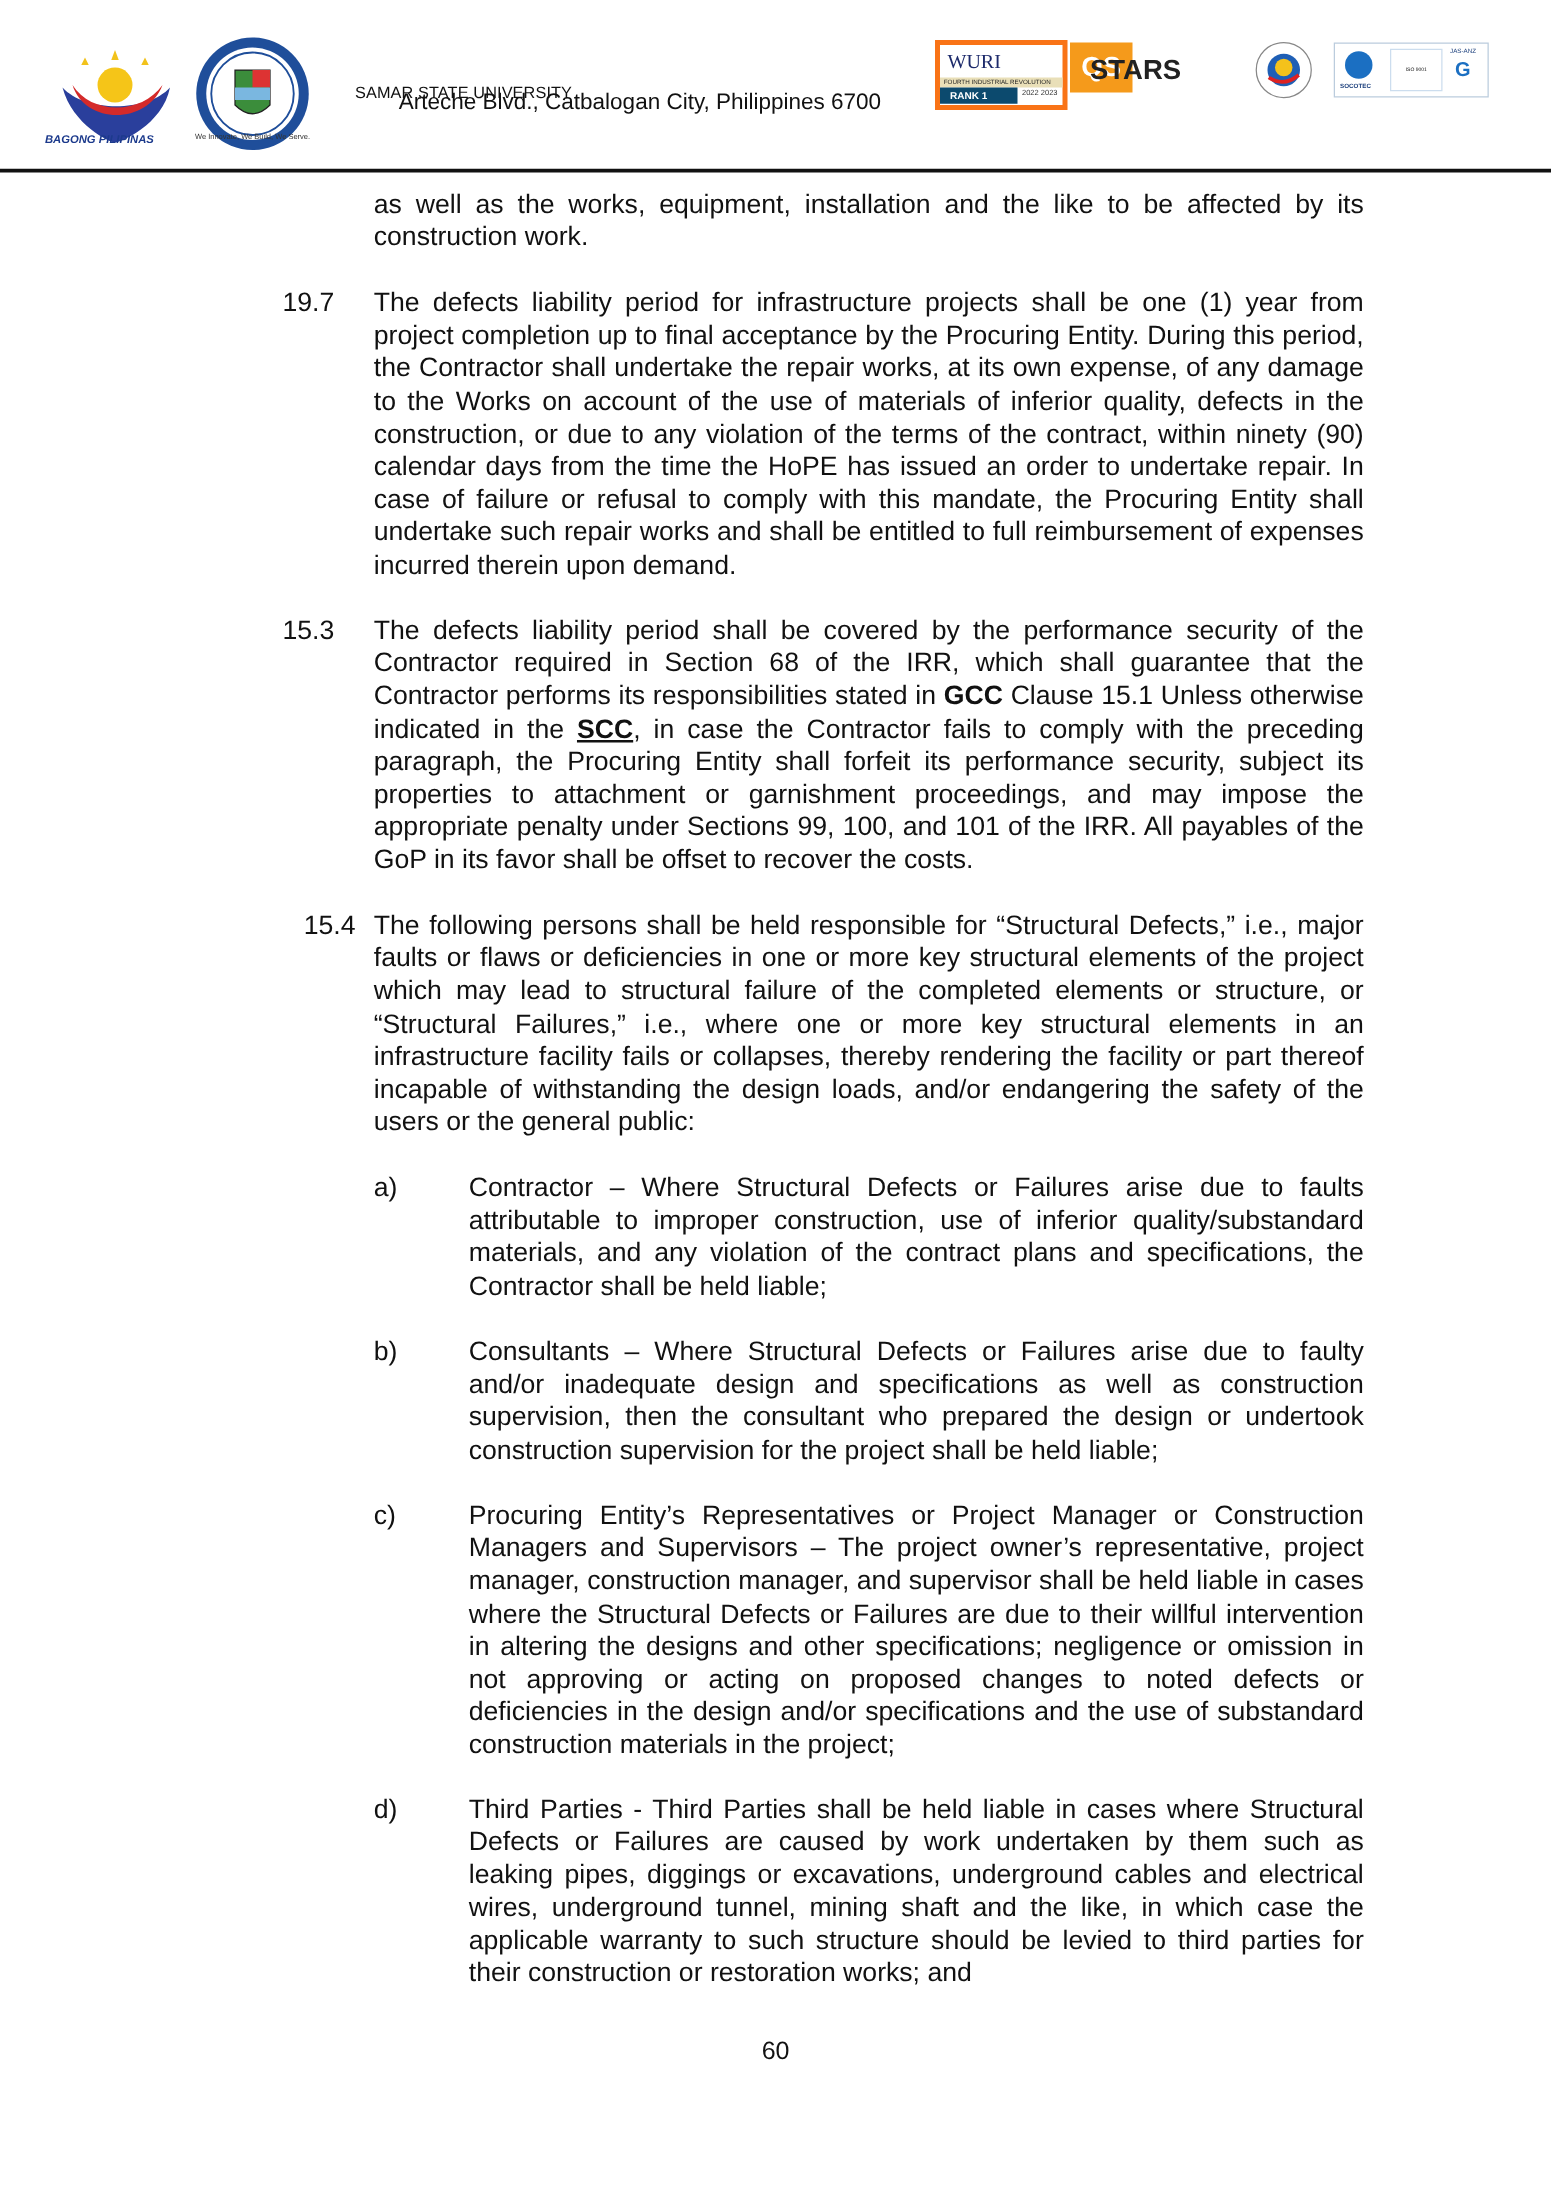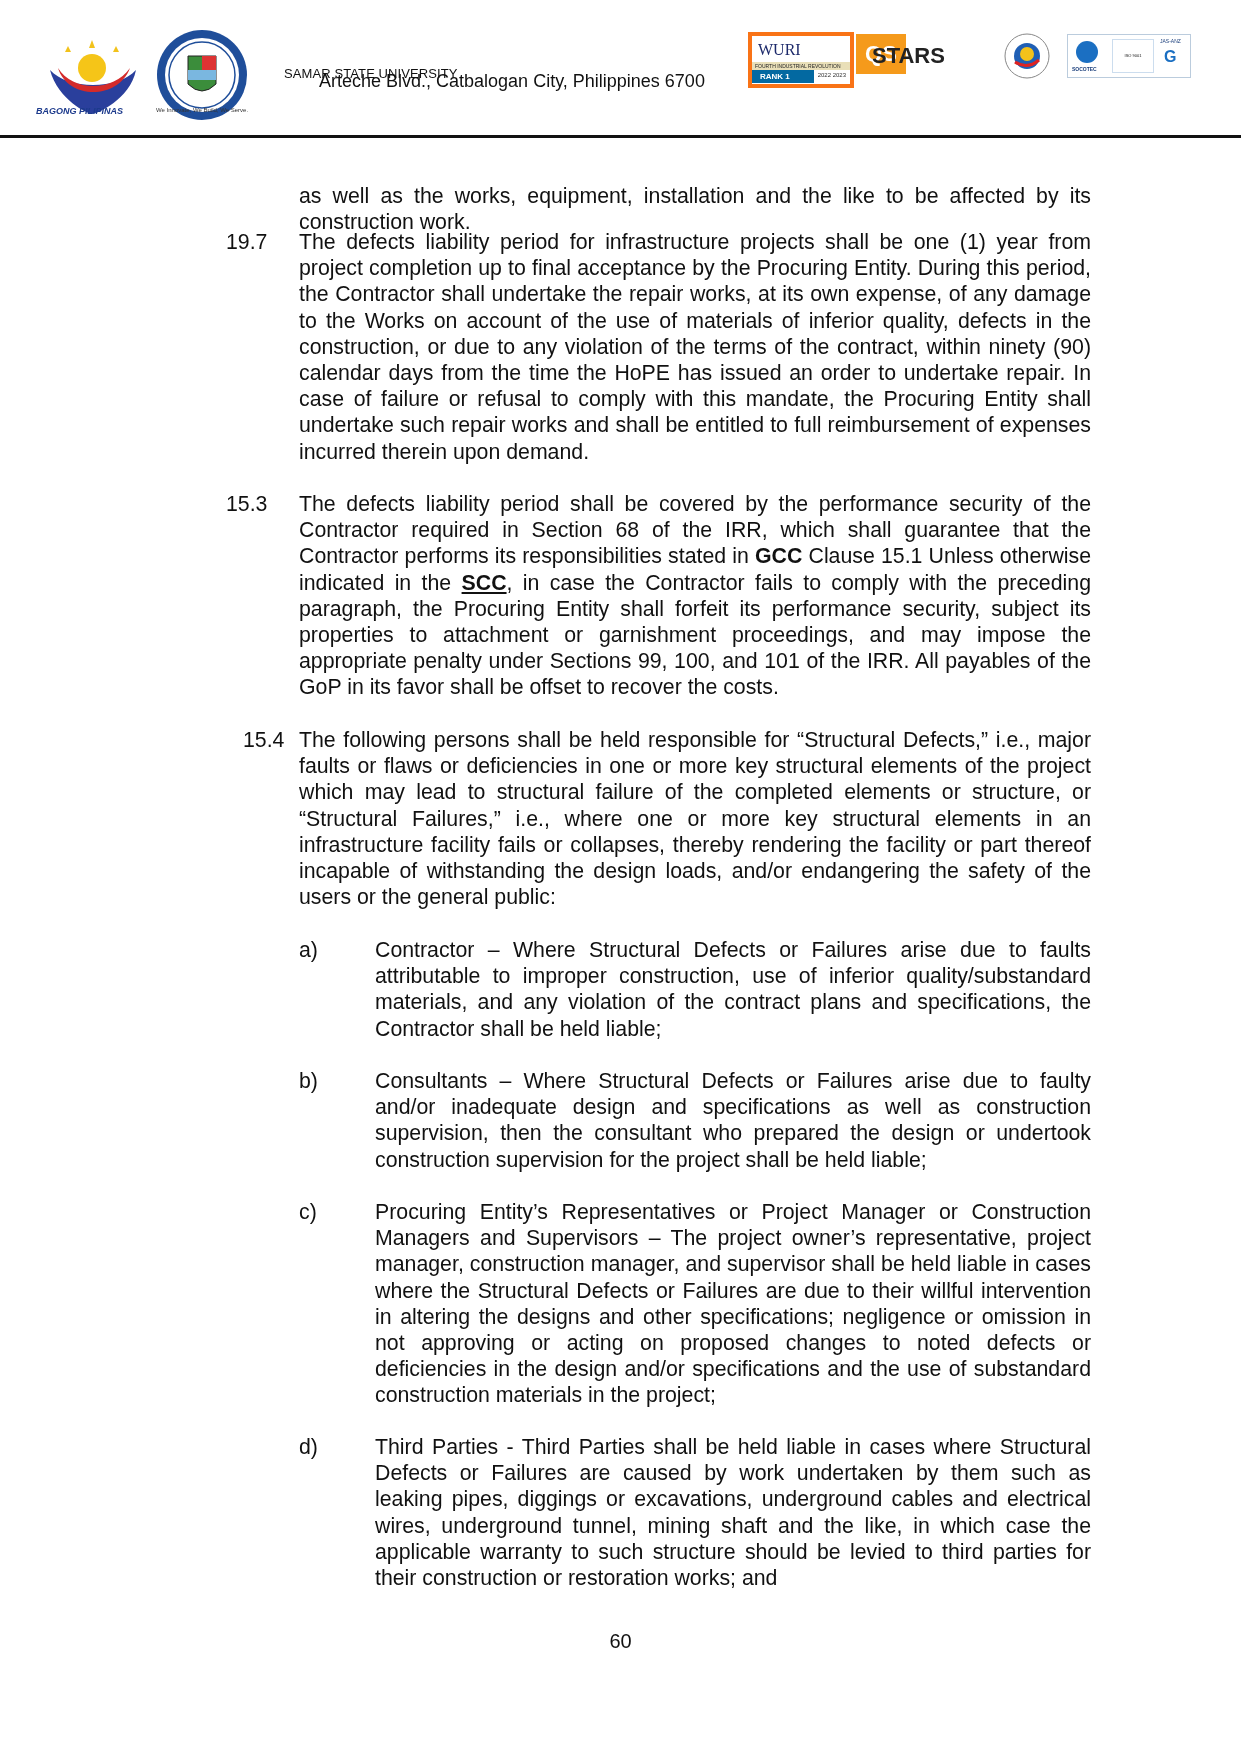--- a/index.html
+++ b/index.html
@@ -52,21 +52,21 @@
   </svg>
   <span class="tagline">We Innovate, We Build, We Serve.</span>
 
   <div class="uni-name">SAMAR STATE UNIVERSITY</div>
   <div class="uni-addr">Arteche Blvd., Catbalogan City, Philippines 6700</div>
 
   <div class="logo wuri">
     <div style="font-family:'Liberation Serif',serif;font-size:16px;color:#1d2a6b;padding:5px 0 0 6px;">WURI</div>
     <div style="font-size:5px;background:#e9dfb8;color:#222;padding:1px 3px;margin-top:3px;">FOURTH INDUSTRIAL REVOLUTION</div>
     <div style="display:flex;">
-      <div style="background:#0369a1;color:#fff;font-size:8px;font-weight:bold;padding:2px 8px;flex:1;">RANK 1</div>
+      <div style="background:#0c4a6e;color:#fff;font-size:8px;font-weight:bold;padding:2px 8px;flex:1;">RANK 1</div>
       <div style="font-size:6px;color:#333;padding:2px 4px;">2022 2023</div>
     </div>
   </div>
 
   <div class="logo qs">QS</div>
   <div class="stars">STARS</div>
 
   <svg class="logo pq" viewBox="0 0 48 48">
     <circle cx="24" cy="24" r="22" fill="#fff" stroke="#888" stroke-width="1"></circle>
     <circle cx="24" cy="24" r="13" fill="#1f5fb5"></circle>
@@ -78,21 +78,21 @@
     <div style="position:absolute;left:8px;top:6px;width:22px;height:22px;border-radius:50%;background:#1b6fc2;"></div>
     <div style="position:absolute;left:4px;top:31px;font-size:5px;font-weight:bold;color:#1b3f7c;">SOCOTEC</div>
     <div style="position:absolute;left:44px;top:4px;width:40px;height:32px;border:1px solid #cde;font-size:4px;text-align:center;line-height:32px;">ISO 9001</div>
     <div style="position:absolute;left:92px;top:3px;font-size:5px;color:#1b3f7c;">JAS-ANZ</div>
     <div style="position:absolute;left:96px;top:13px;font-size:16px;font-weight:bold;color:#1b6fc2;">G</div>
   </div>
 </div>
 <div class="rule"></div>
 
 <div class="content">
-  <p class="para" style="left:299px; top:150px; width:792px;margin-top:33px;">as well as the works, equipment, installation and the like to be affected by its construction work.</p>
+  <p class="para" style="left:299px; top:150px; width:792px;">as well as the works, equipment, installation and the like to be affected by its construction work.</p>
 
   <span class="num" style="left:226px; top:229px;">19.7</span>
   <p class="para" style="left:299px; top:229px; width:792px;">The defects liability period for infrastructure projects shall be one (1) year from project completion up to final acceptance by the Procuring Entity.  During this period, the Contractor shall undertake the repair works, at its own expense, of any damage to the Works on account of the use of materials of inferior quality, defects in the construction, or due to any violation of the terms of the contract, within ninety (90) calendar days from the time the HoPE has issued an order to undertake repair.  In case of failure or refusal to comply with this mandate, the Procuring Entity shall undertake such repair works and shall be entitled to full reimbursement of expenses incurred therein upon demand.</p>
 
   <span class="num" style="left:226px; top:491px;text-align:center;">15.3</span>
   <p class="para" style="left:299px; top:491px; width:792px;"><span>The defects liability period shall be covered by the performance security of the Contractor required in Section 68 of the IRR, which shall guarantee that the Contractor performs its responsibilities stated in </span><b>GCC</b><span> Clause 15.1 Unless otherwise indicated in the </span><b class="u">SCC</b><span>, in case the Contractor fails to comply with the preceding paragraph, the Procuring Entity shall forfeit its performance security, subject its properties to attachment or garnishment proceedings, and may impose the appropriate penalty under Sections 99, 100, and 101 of the IRR. All payables of the GoP in its favor shall be offset to recover the costs.</span></p>
 
   <span class="num" style="left:243px; top:727px;">15.4</span>
   <p class="para" style="left:299px; top:727px; width:792px;">The following persons shall be held responsible for “Structural Defects,” i.e., major faults or flaws or deficiencies in one or more key structural elements of the project which may lead to structural failure of the completed elements or structure, or “Structural Failures,” i.e., where one or more key structural elements in an infrastructure facility fails or collapses, thereby rendering the facility or part thereof incapable of withstanding the design loads, and/or endangering the safety of the users or the general public:</p>
 

